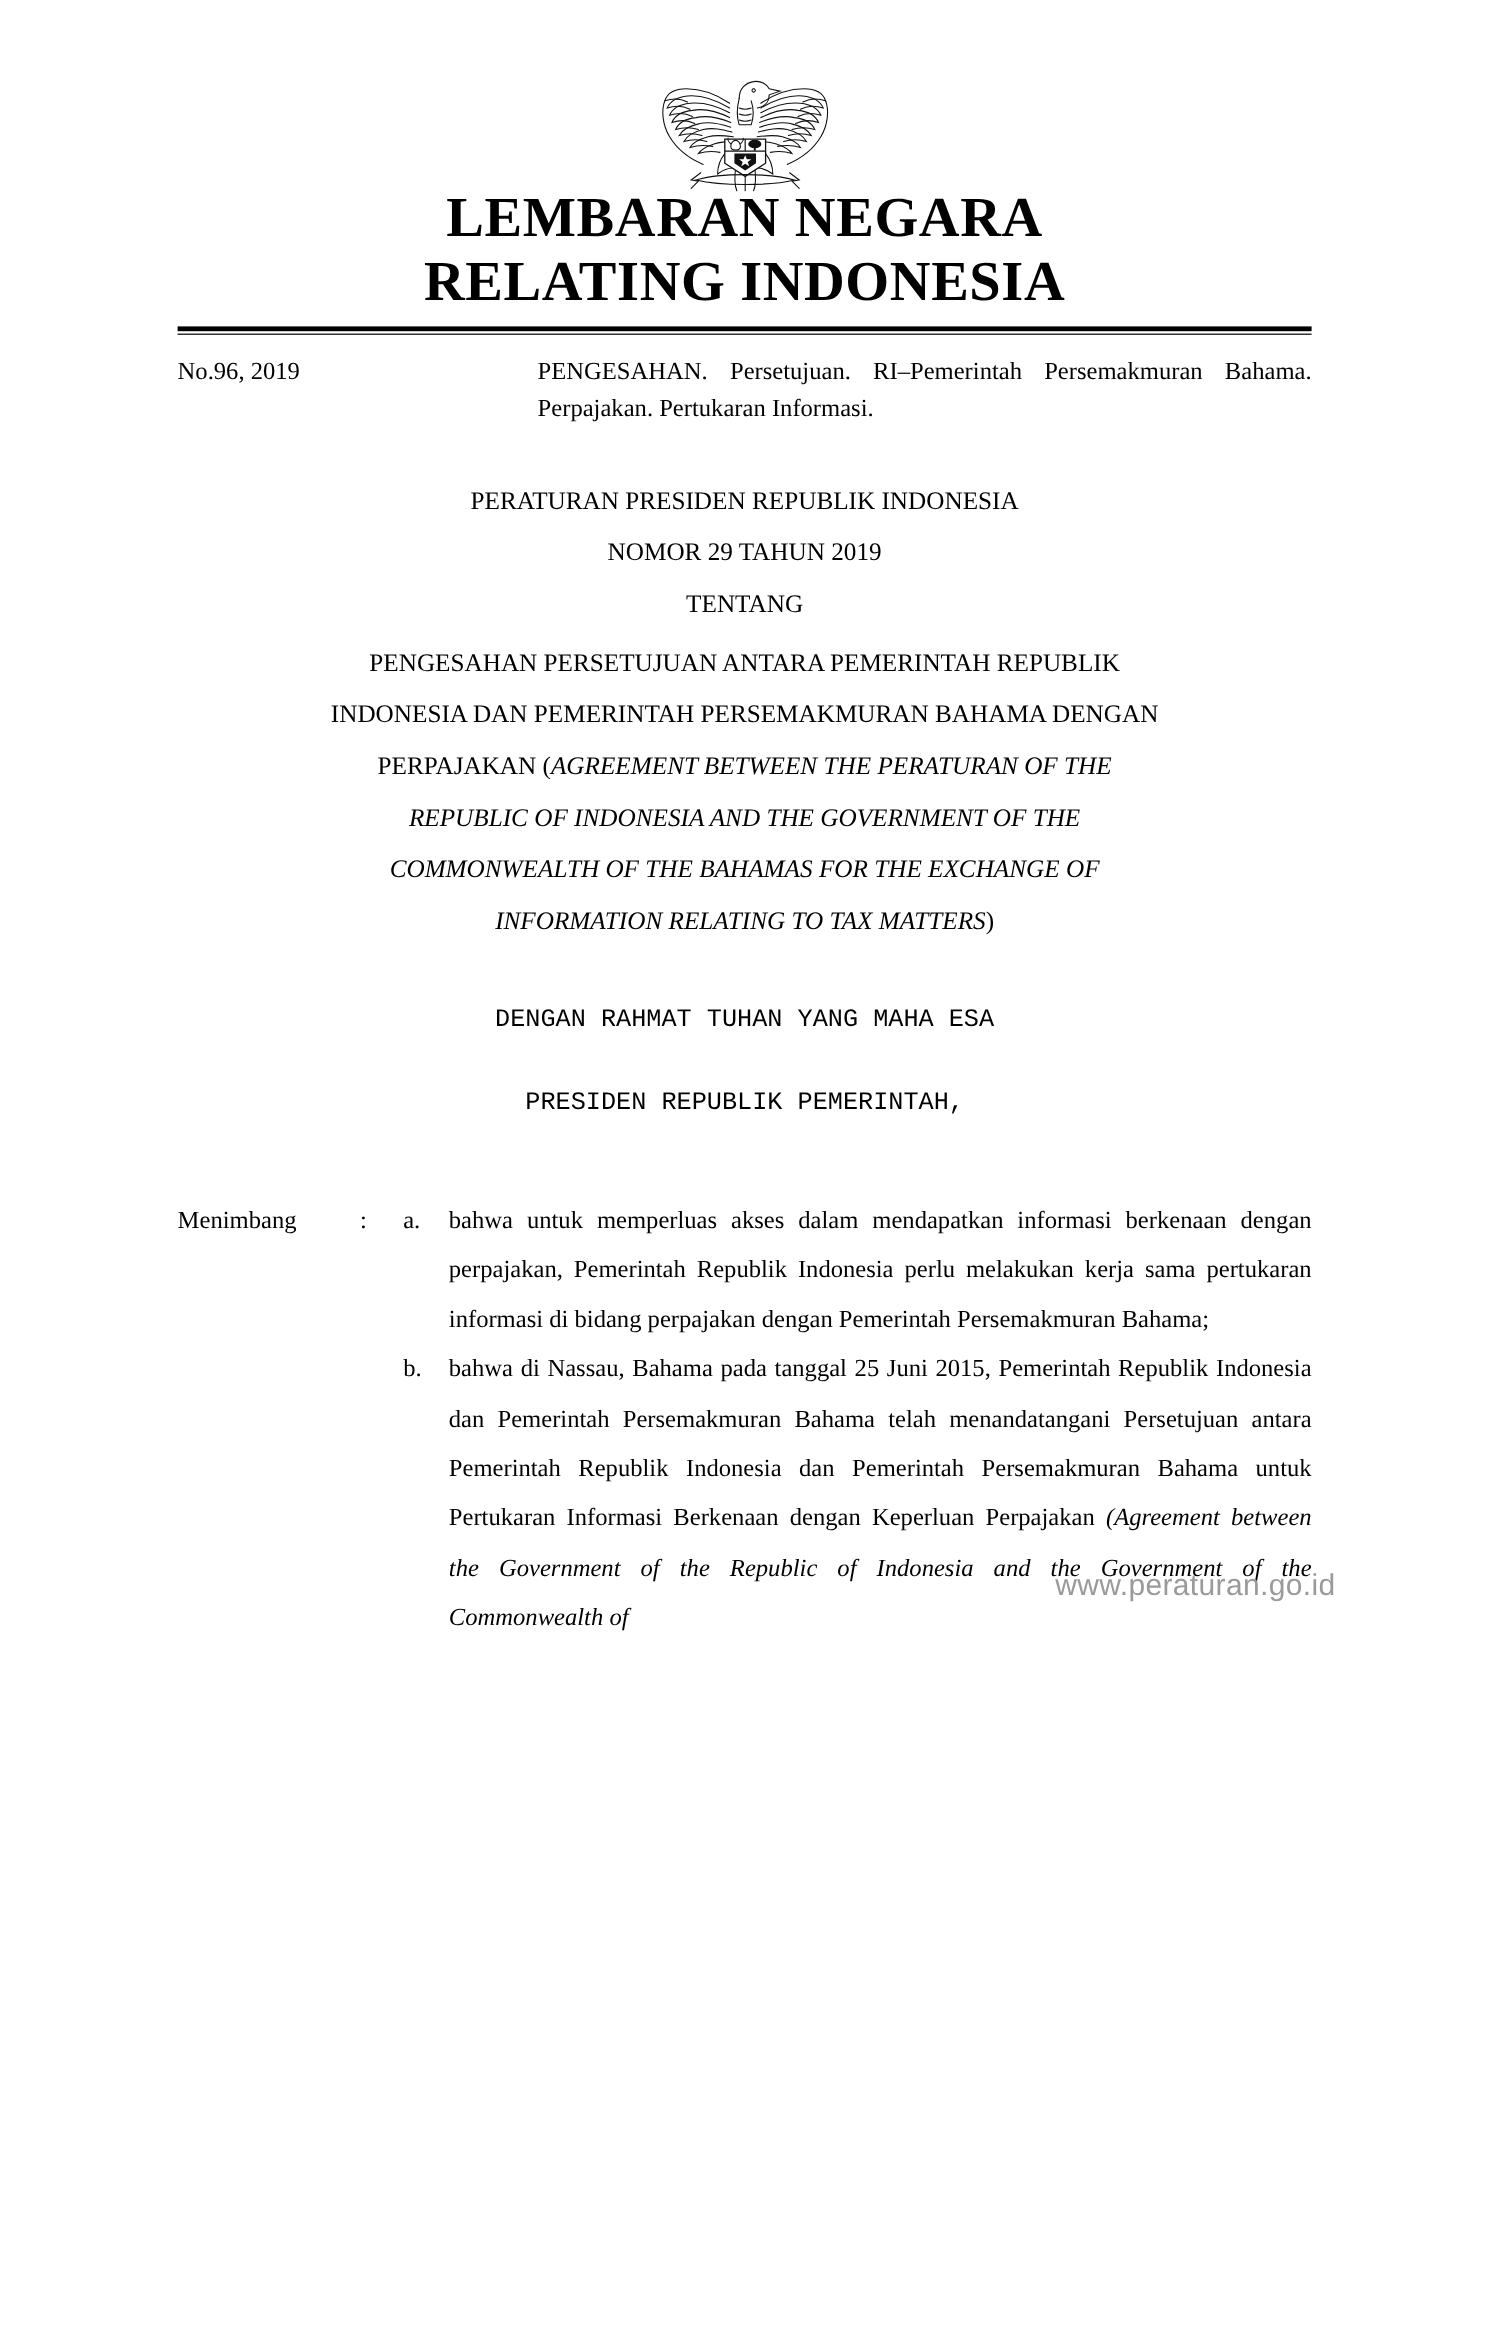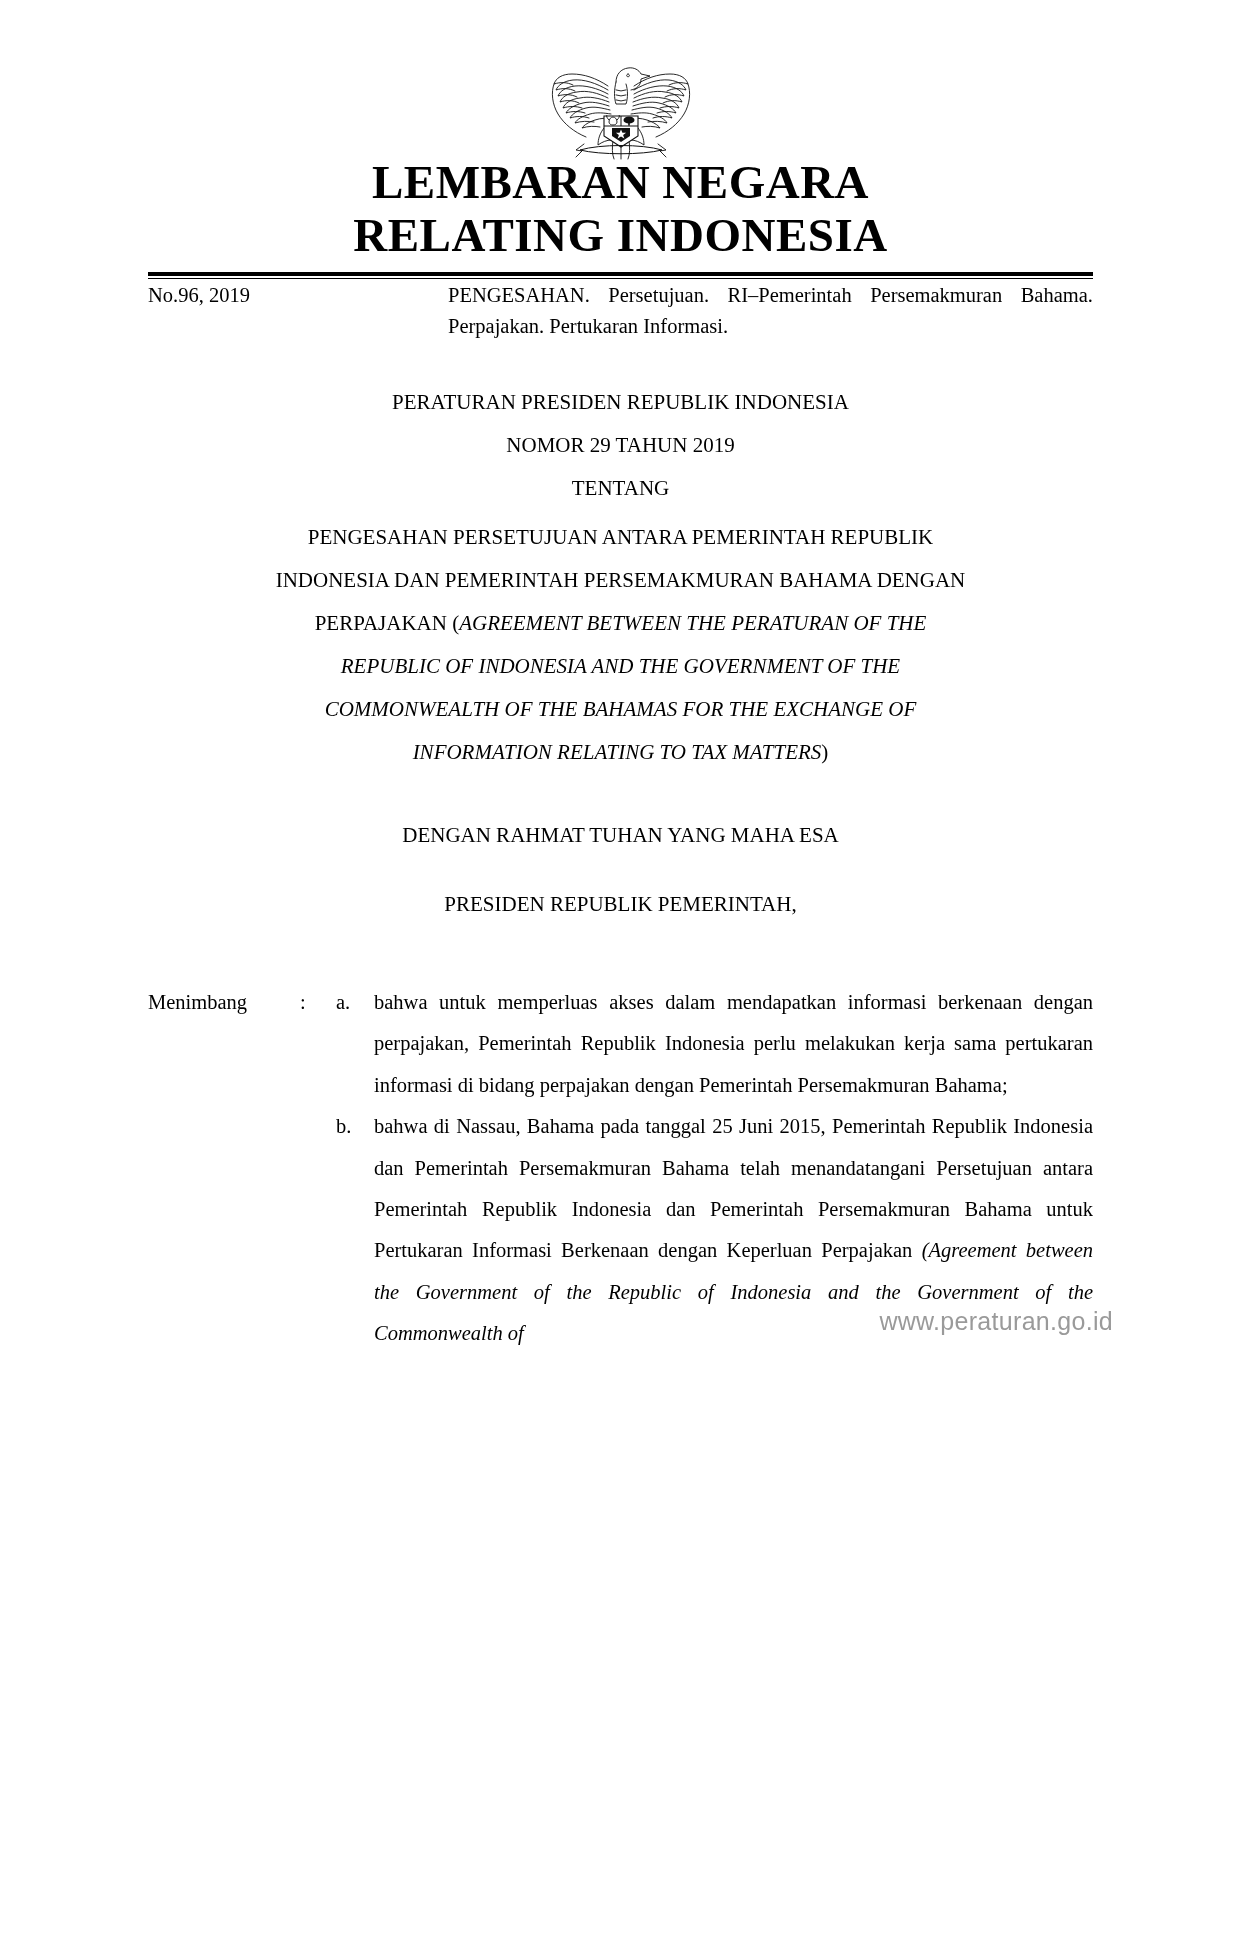--- a/index.html
+++ b/index.html
@@ -58,21 +58,21 @@
     border: none;
     border-top: 4px solid #000;
     border-bottom: 1px solid #000;
     height: 2px;
     background: #fff;
   }
 
   
   .meta {
     display: flex;
-    margin: 1px 148px 0 148px;
+    margin: 16px 148px 0 148px;
     font-size: 20.5px;
     line-height: 1.52;
   }
   .meta-no {
     width: 300px;
     flex: 0 0 300px;
     white-space: nowrap;
   }
   .meta-subject {
     flex: 1 1 auto;
@@ -98,20 +98,21 @@
     margin-top: 6px;
   }
 
   .gap-lg { height: 40px; }
   .gap-md { height: 26px; }
 
   .centered-line {
     text-align: center;
     font-size: 21px;
     line-height: 2.05;
+    font-family: Liberation Mono, monospace;
   }
 
   
   .considerans {
     margin: 56px 148px 0 148px;
     font-size: 20.5px;
     line-height: 2.02;
   }
   .cons-row {
     display: flex;

